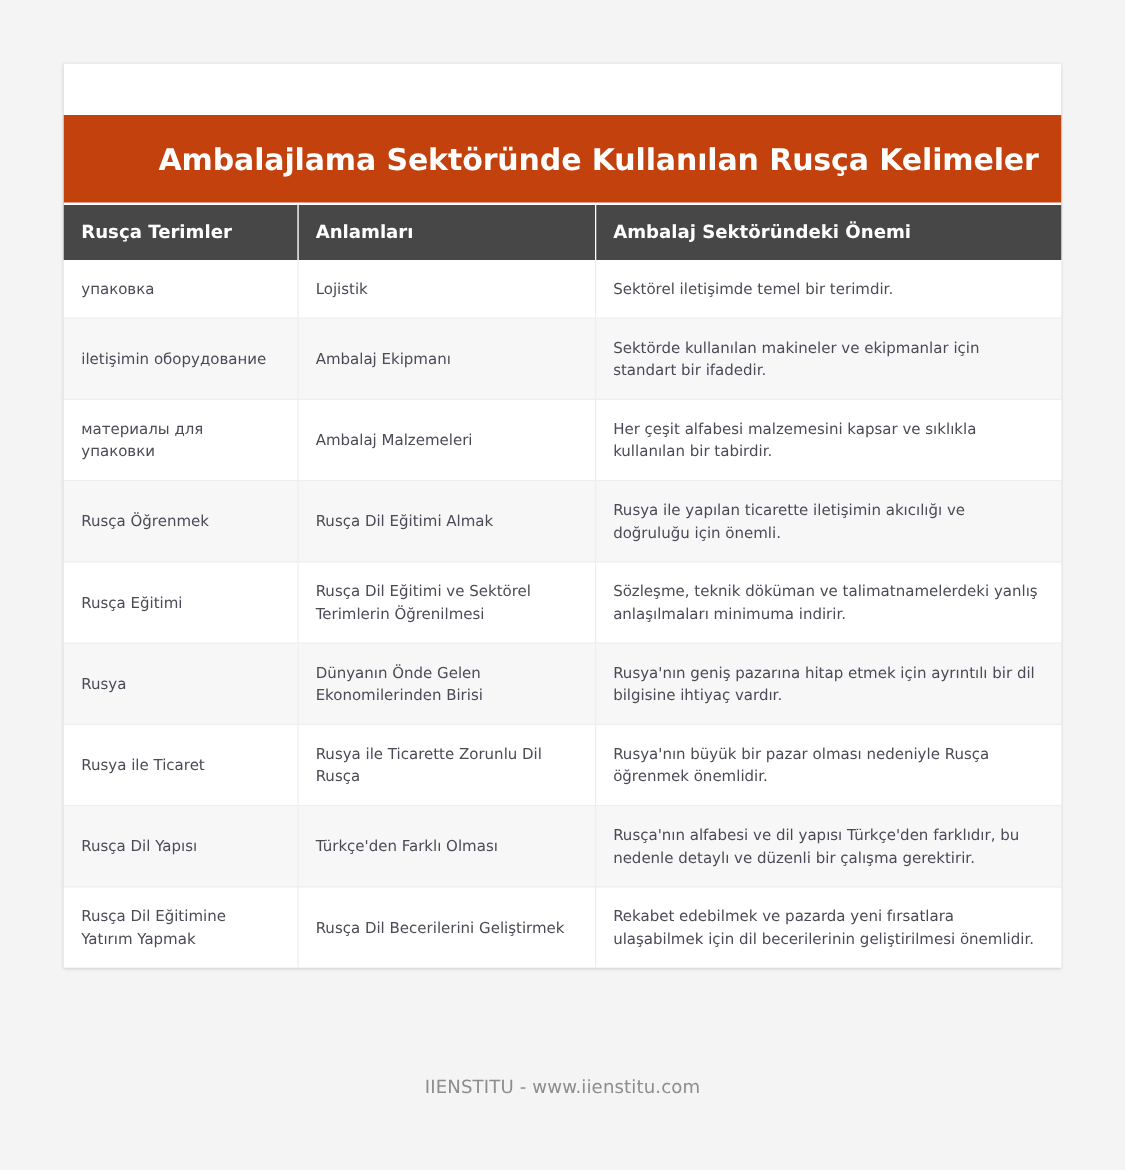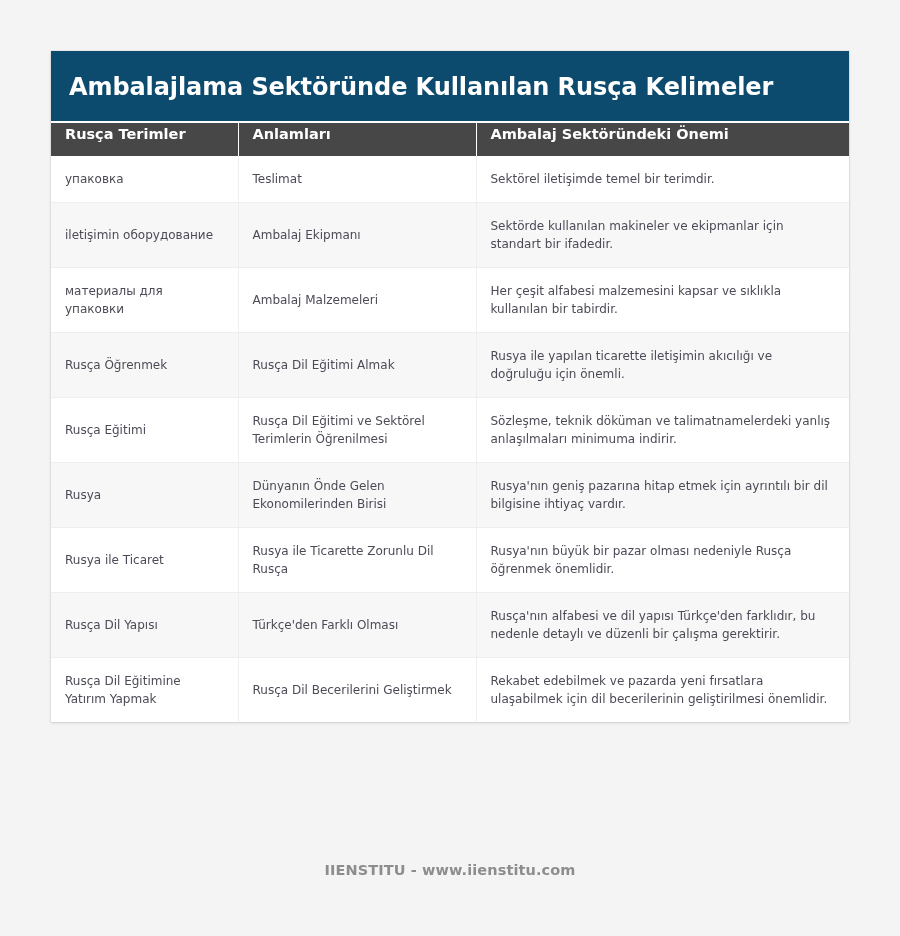--- a/index.html
+++ b/index.html
@@ -34,39 +34,40 @@
 
   .tbl {
     width: 100%;
     border-collapse: collapse;
     table-layout: fixed;
   }
 
   
   .tbl caption {
     caption-side: top;
-    background: #0c4a6e;
+    background: #c2410c;
     color: #ffffff;
-    text-align: left;
+    text-align: right;
     font-size: 24px;
     font-weight: bold;
     letter-spacing: -0.1px;
     padding: 22px 18px 20px 18px;
     border-bottom: 2px solid #ffffff;
     box-sizing: border-box;
+    margin-top: 41px;
   }
 
   
   .tbl thead th {
     background: #474747;
     color: #ffffff;
     font-size: 14.5px;
     font-weight: bold;
     text-align: left;
-    padding: 3px 14px 14px 14px;
+    padding: 14px 14px 14px 14px;
     border-right: 1px solid #ffffff;
     vertical-align: middle;
     box-sizing: border-box;
   }
   .tbl thead th:last-child { border-right: none; }
 
   
   .col-term { width: 187px; }
   .col-mean { width: 238px; }
   .col-imp  { width: 373px; }
@@ -96,21 +97,20 @@
   
   .footer {
     position: absolute;
     left: 0;
     top: 862px;
     width: 900px;
     text-align: center;
     font-size: 14.5px;
     color: #8d8d8d;
     letter-spacing: 0.1px;
-    font-weight: bold;
   }
 </style>
 </head>
 <body>
 
 <div class="page">
 
   <div class="table-wrap">
     <table class="tbl">
       <caption>Ambalajlama Sektöründe Kullanılan Rusça Kelimeler</caption>
@@ -122,21 +122,21 @@
       <thead>
         <tr>
           <th>Rusça Terimler</th>
           <th>Anlamları</th>
           <th>Ambalaj Sektöründeki Önemi</th>
         </tr>
       </thead>
       <tbody>
           <tr>
             <td>упаковка</td>
-            <td>Teslimat</td>
+            <td>Lojistik</td>
             <td>Sektörel iletişimde temel bir terimdir.</td>
           </tr>
           <tr>
             <td>iletişimin оборудование</td>
             <td>Ambalaj Ekipmanı</td>
             <td>Sektörde kullanılan makineler ve ekipmanlar için standart bir ifadedir.</td>
           </tr>
           <tr>
             <td>материалы для упаковки</td>
             <td>Ambalaj Malzemeleri</td>

